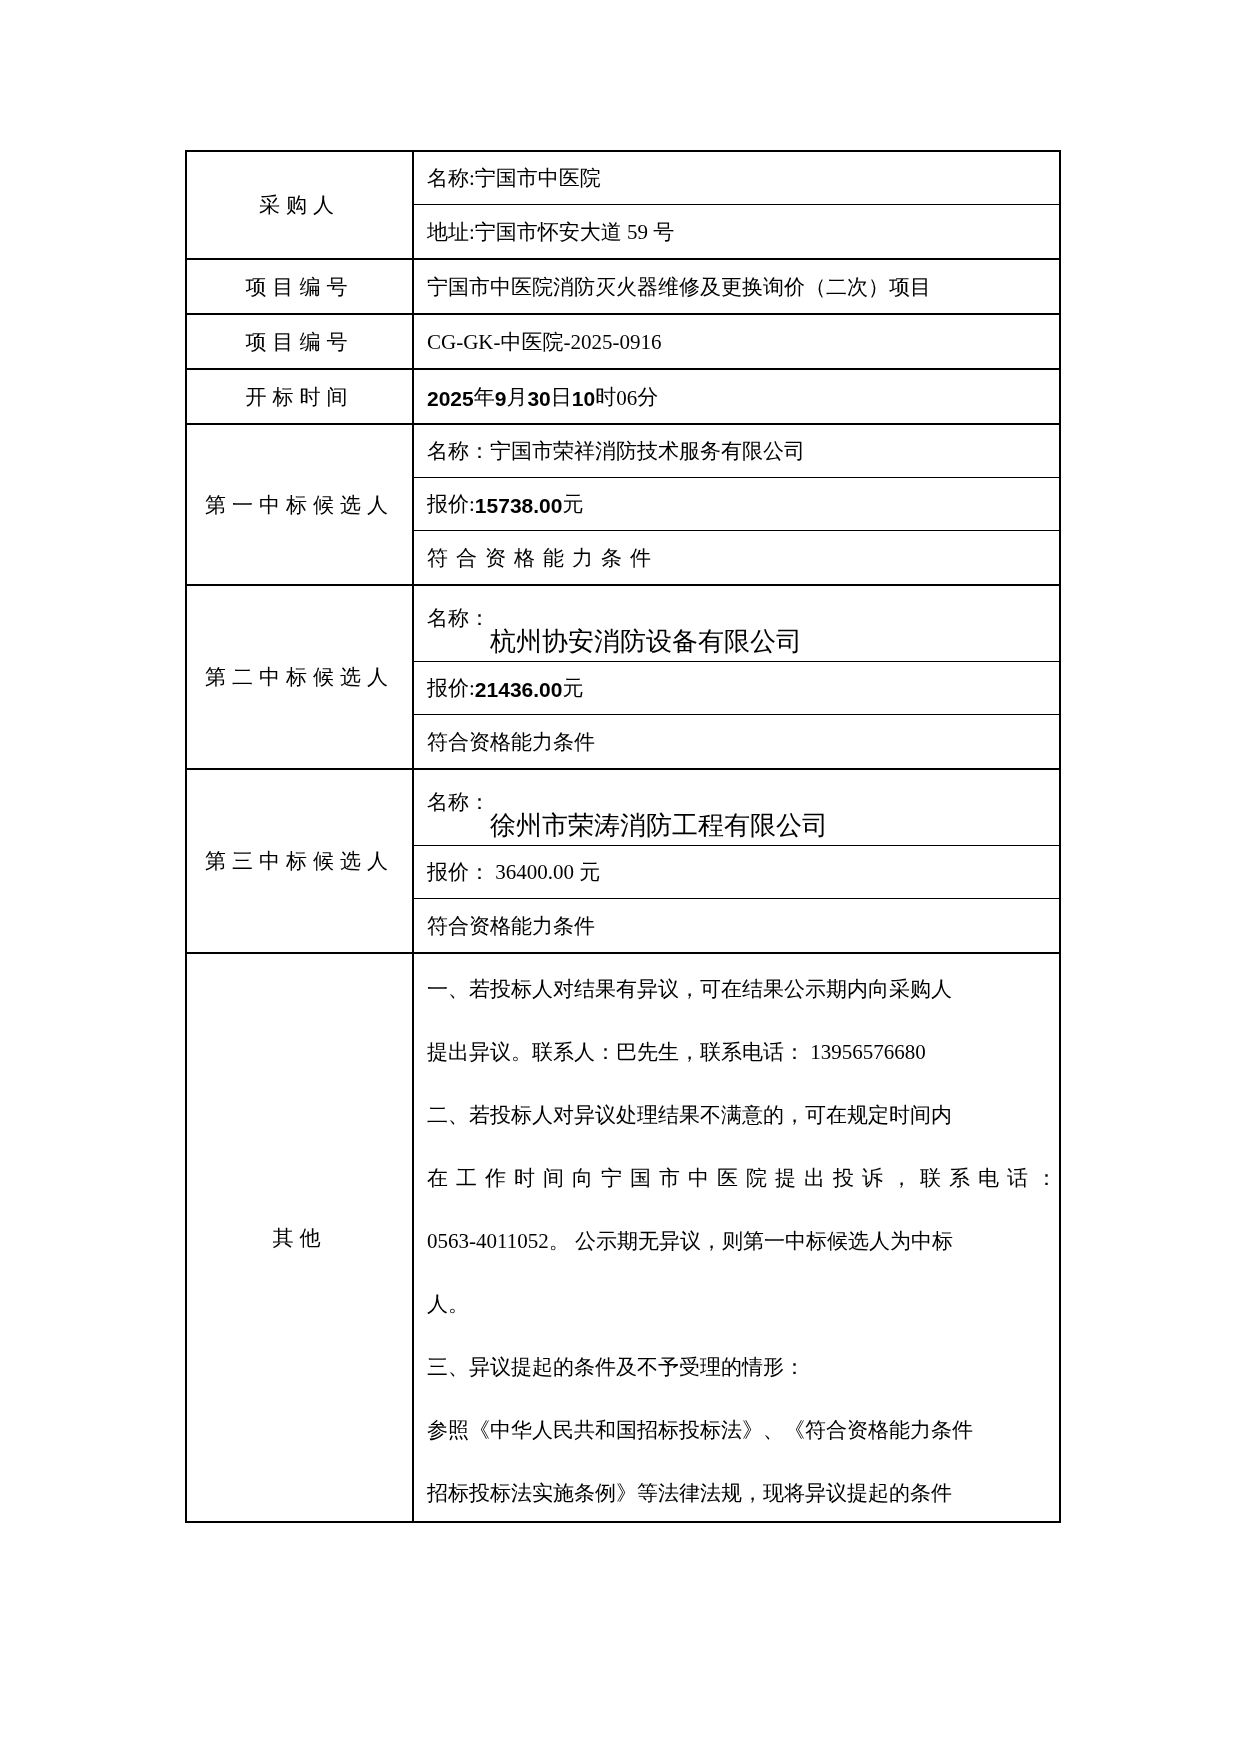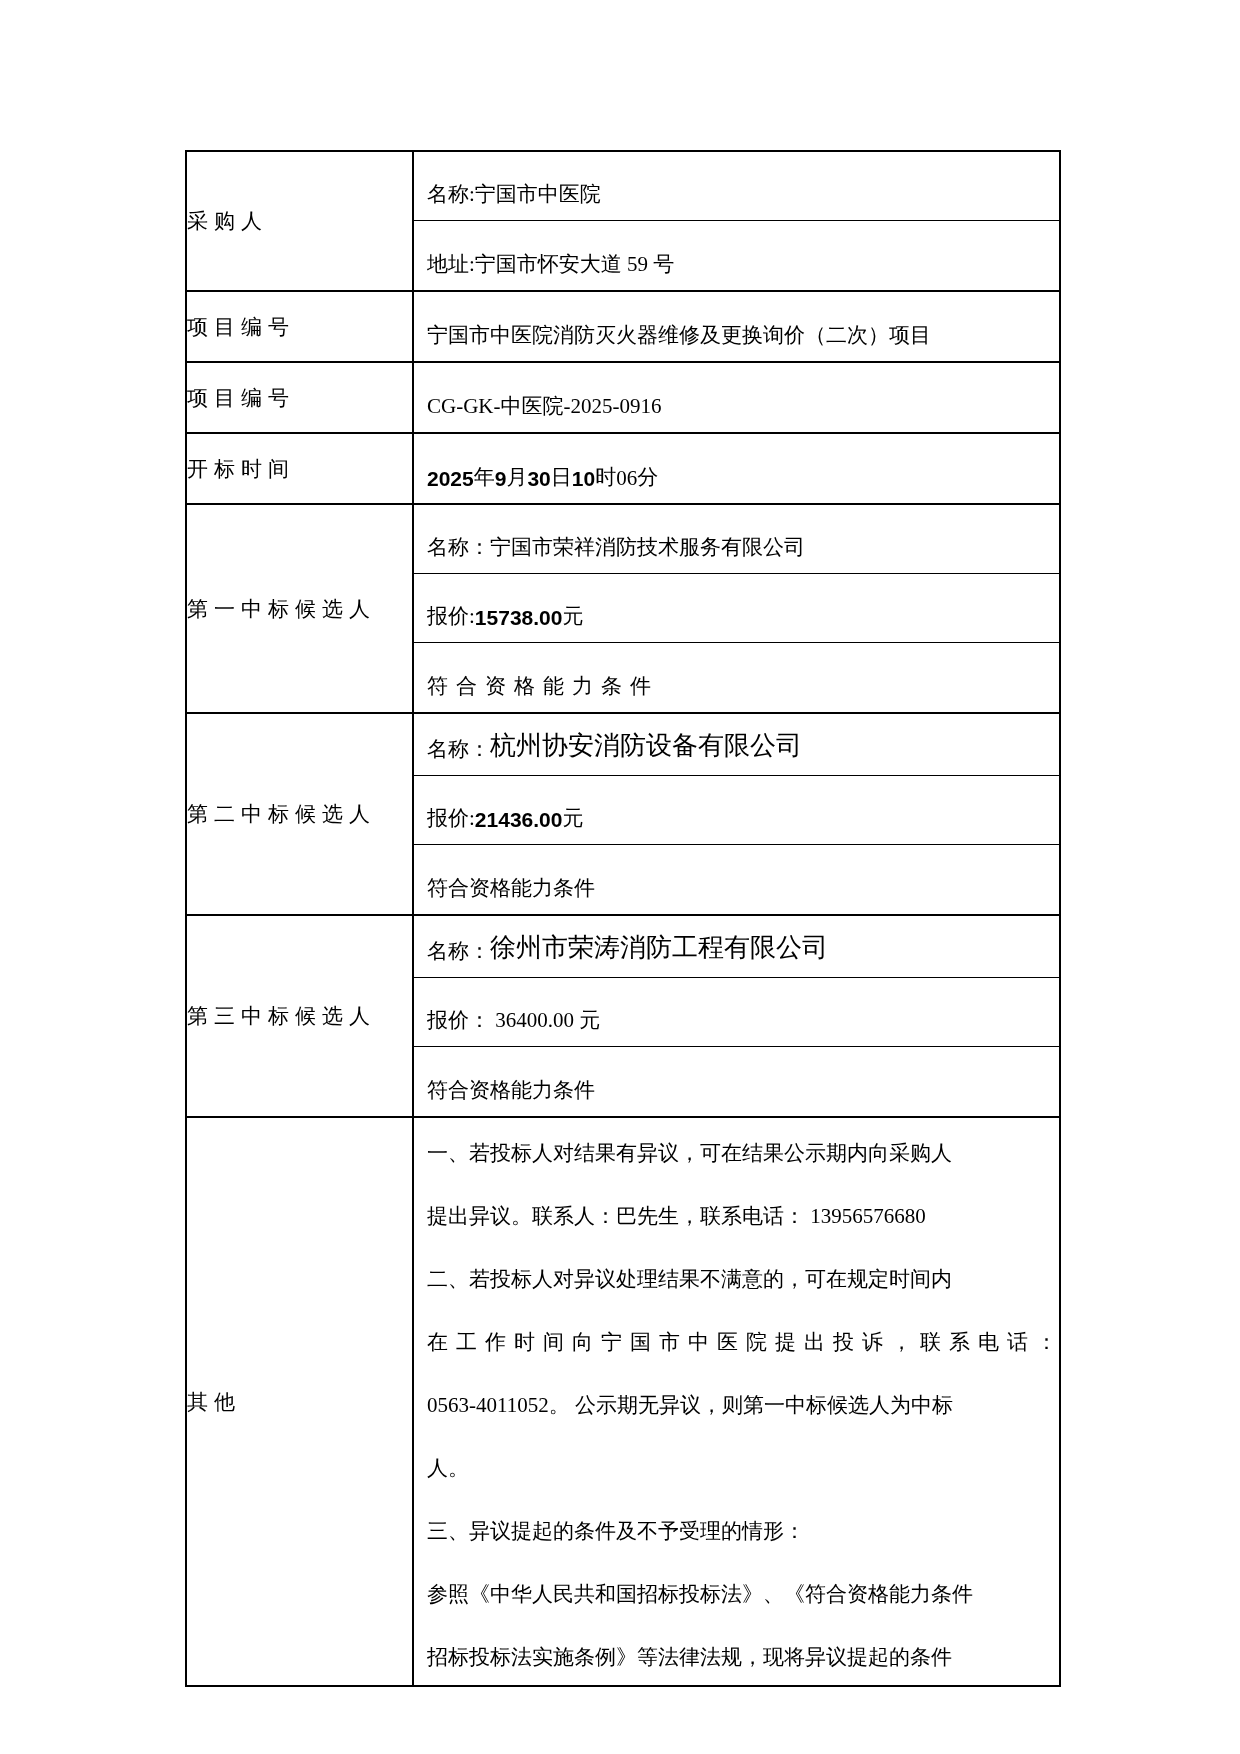--- a/index.html
+++ b/index.html
@@ -28,41 +28,42 @@
     table-layout: fixed;
     width: 870px;
   }
   table.doc-table td {
     border: 2px solid #000000;
     padding: 0;
     vertical-align: middle;
   }
   td.label-cell {
     width: 225px;
-    text-align: left;
+    text-align: center;
     letter-spacing: 6px;
   }
   td.value-cell {
     width: 645px;
   }
   .line {
     box-sizing: border-box;
-    height: 69px;
+    height: 53px;
     display: flex;
     align-items: flex-end;
     padding: 0 6px 12px 13px;
     border-bottom: 1px solid #000000;
     white-space: nowrap;
     overflow: hidden;
   }
   .line:last-child {
     border-bottom: none;
   }
   .line.tall {
-    height: 62px;
+    height: 76px;
+    align-items: center;
   }
   .line.para {
     height: 63px;
     border-bottom: none;
     padding-bottom: 14px;
   }
   .seg-b {
     font-family: "Liberation Sans", "DejaVu Sans", sans-serif;
     font-weight: 700;
   }

